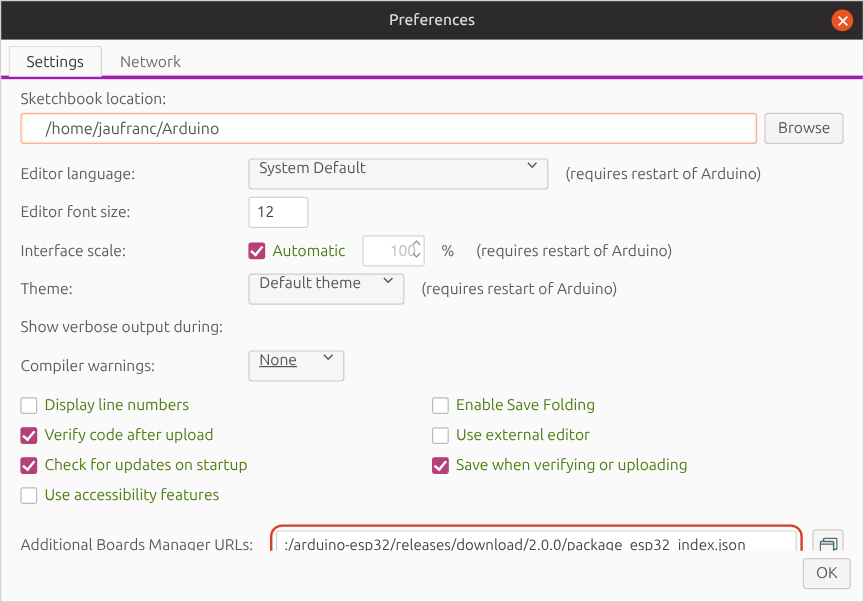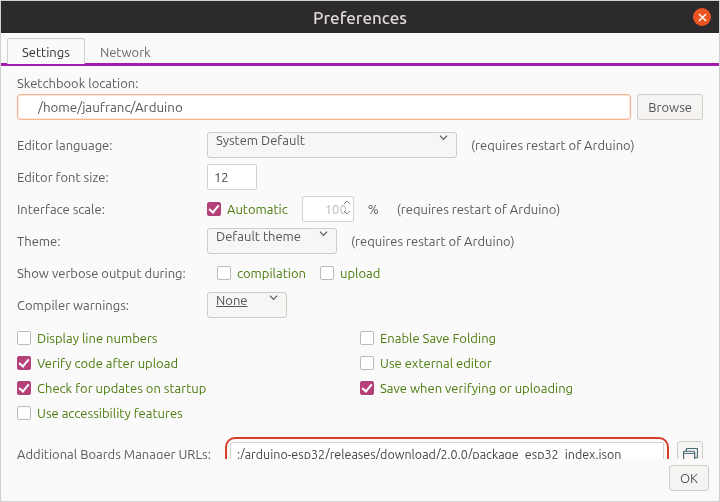--- a/index.html
+++ b/index.html
@@ -1,18 +1,18 @@
 <!DOCTYPE html>
 <html><head>
 <meta charset="utf-8">
 <style>
   * { box-sizing: border-box; margin: 0; padding: 0; font-family: Ubuntu, "Segoe UI", sans-serif; }
   body { background: #f5f5f5; font-size: 13px; color: #5c5c5c; }
   .window { width: 720px; height: 502px; background: #fafafa; border: 1px solid #d0d0d0; display: flex; flex-direction: column; }
-  .titlebar { height: 32px; background: #2d2a2e; color: #dfdcd8; display: flex; align-items: center; justify-content: center; position: relative; font-size: 17px; font-weight: 500; }
+  .titlebar { height: 32px; background: #2d2a2e; color: #dfdcd8; display: flex; align-items: center; justify-content: center; position: relative; font-size: 13px; font-weight: 500; }
   .close-btn { position: absolute; right: 8px; width: 18px; height: 18px; border-radius: 50%; background: #e95420; display: flex; align-items: center; justify-content: center; color: #fff; cursor: pointer; }
   .close-btn svg { width: 9px; height: 9px; }
   .tabs { display: flex; padding: 4px 6px 0 6px; gap: 0; border-bottom: 3px solid #a21caf; background:#fafafa; }
   .tab { padding: 6px 14px 5px; font-size: 13px; color: #6b6b6b; cursor: pointer; border: 1px solid transparent; border-bottom: none; position: relative; top: 1px; }
   .tab.active { background: #fafafa; border-color: #d4d0cc; border-radius: 3px 3px 0 0; color: #333; }
   .content { padding: 10px 16px 6px; flex: 1; overflow: hidden; }
   .row { display: flex; align-items: center; min-height: 30px; margin: 2px 0; }
   .lbl { width: 190px; color: #5c5c5c; font-size: 13px; }
   input[type=text].field { height: 26px; padding: 3px 6px; border: 1px solid #d6d2ce; background: #fff; color: #444; font-size: 13px; border-radius: 2px; }
   .sketch-row { display:flex; gap:6px; margin: 4px 0 10px; }
@@ -122,30 +122,20 @@
             <svg viewBox="0 0 10 10">
               <path d="M1 3 L5 7 L9 3" stroke="#555" stroke-width="1.3" fill="none"></path>
             </svg>
           </span>
       </div>
       <span class="hint">(requires restart of Arduino)</span>
     </div>
 
     <div class="row">
       <div class="lbl" style="width:200px;">Show verbose output during:</div>
-      <div class="midchks">
-        <div class="chk-row">
-          <div class="chk"></div>
-          <label class="lbltxt">compilation</label>
-        </div>
-        <div class="chk-row">
-          <div class="chk"></div>
-          <label class="lbltxt">upload</label>
-        </div>
-      </div>
     </div>
 
     <div class="row">
       <div class="lbl">Compiler warnings:</div>
       <div class="select" style="width:80px;text-decoration:underline;">
         <span>None</span>
         <span class="caret">
             <svg viewBox="0 0 10 10">
               <path d="M1 3 L5 7 L9 3" stroke="#555" stroke-width="1.3" fill="none"></path>
             </svg>

